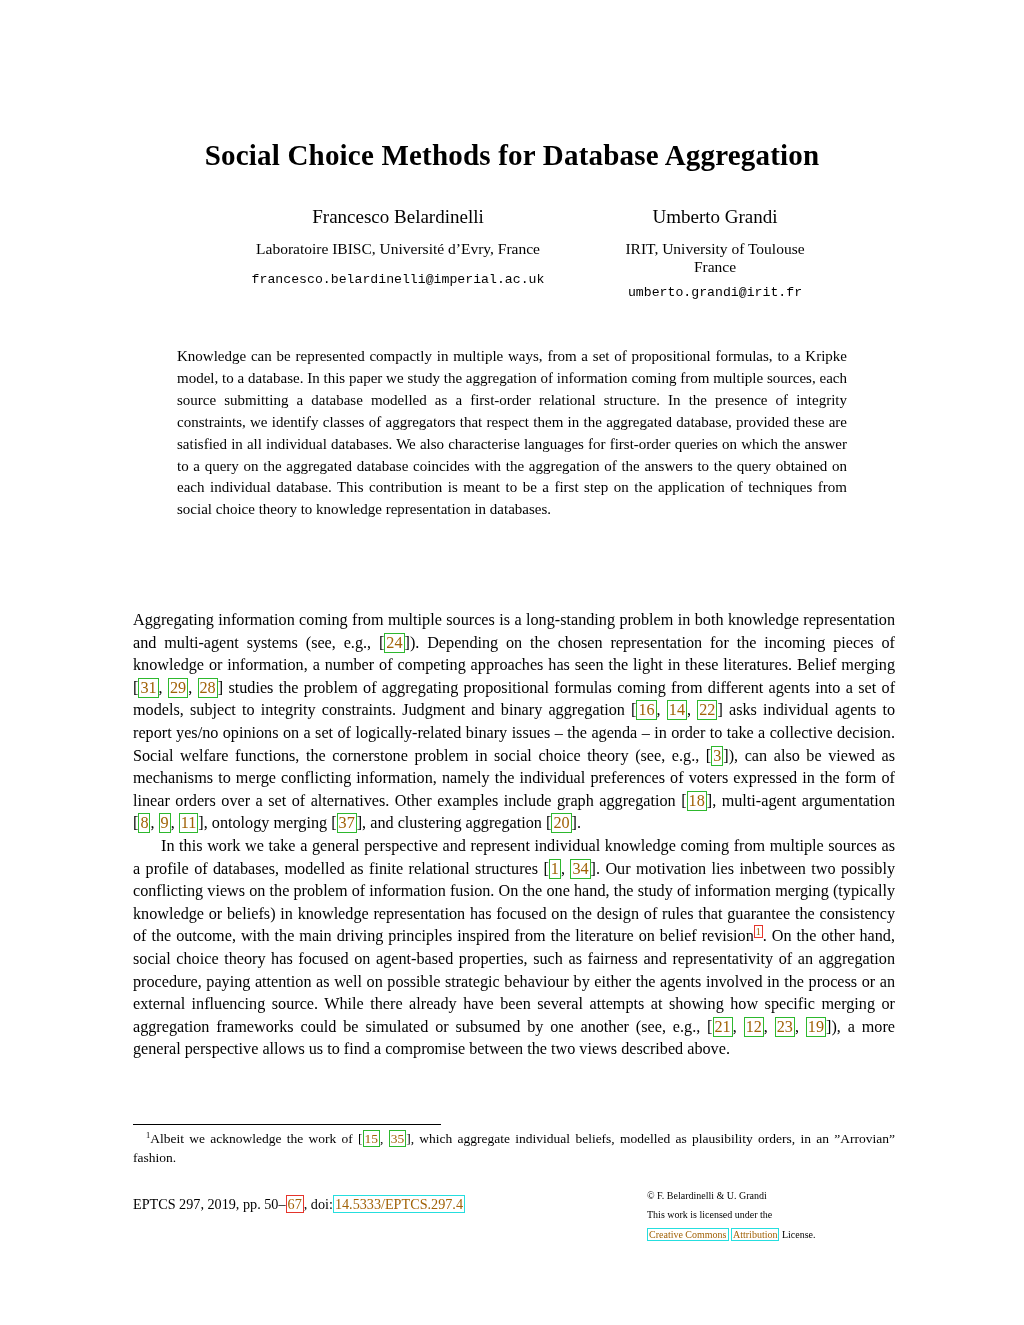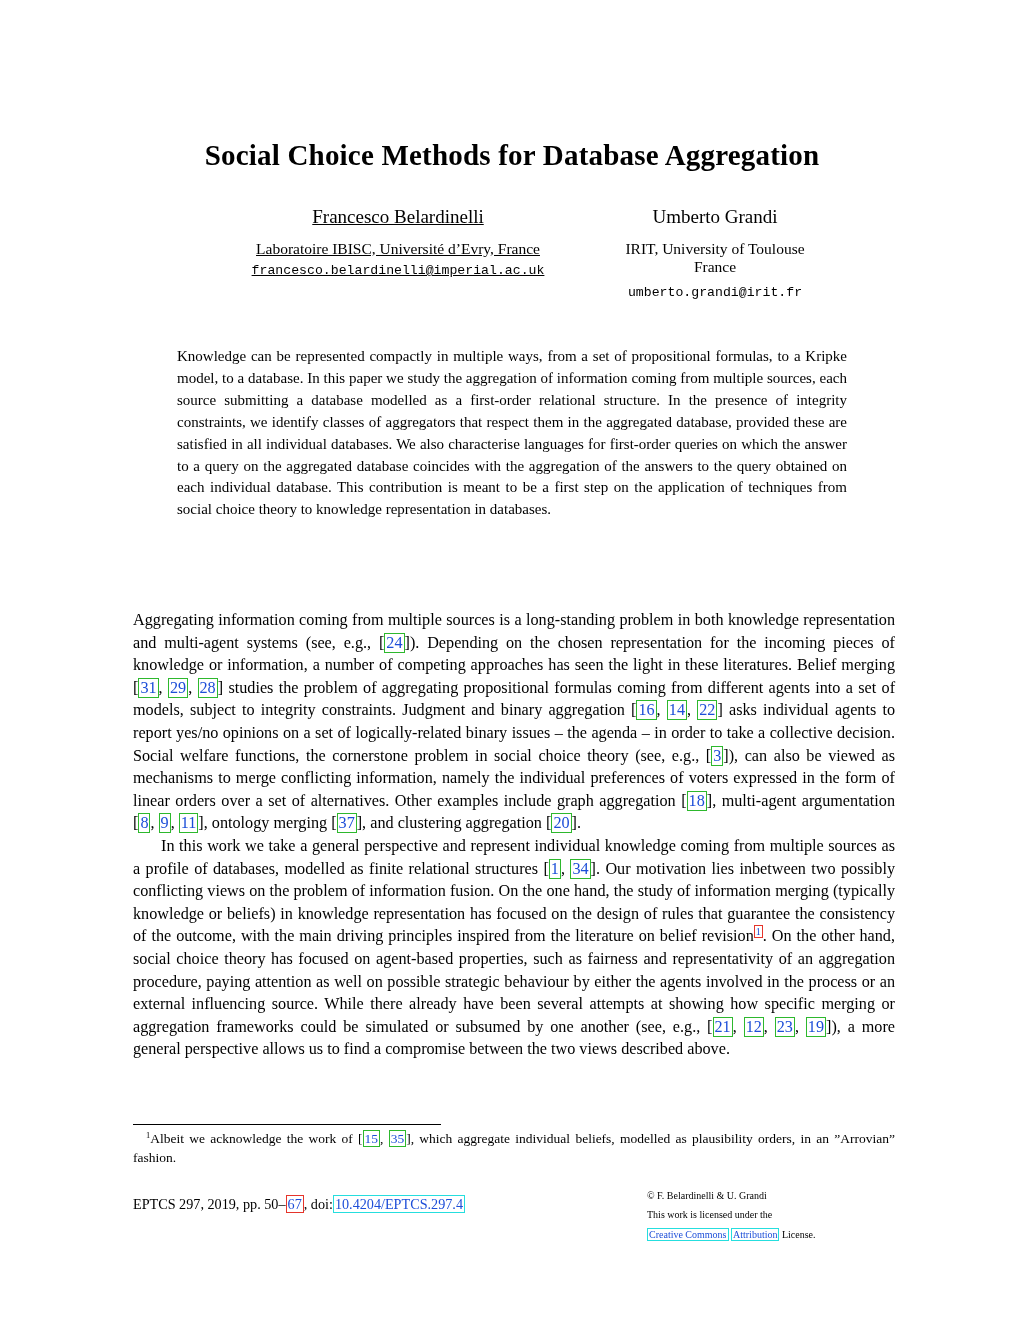--- a/index.html
+++ b/index.html
@@ -19,29 +19,29 @@
     text-align:center;
     font-size:29px;
     font-weight:bold;
     letter-spacing:0.2px;
   }
   .authors{
     position:absolute;
     top:206px; left:0; width:1024px;
   }
   .author-col{position:absolute; text-align:center;}
-  .author-col.a0{left:188px; width:420px;text-decoration:underline;}
+  .author-col.a0{left:188px; width:420px;}
   .author-col.a1{left:600px; width:230px;}
   .author-name{font-size:19px; margin-bottom:9px;}
   .affil{font-size:15.5px; line-height:23px;}
   .a1 .affil{line-height:18px; padding-top:3px;}
   .email{
     font-family:"Liberation Mono", monospace;
     font-size:13.2px;
-    margin-top:3px;
+    margin-top:12px;
   }
   .a1 .email{margin-top:9px;}
   .abstract{
     position:absolute;
     top:346px; left:177px; width:670px;
     font-size:15px;
     line-height:21.9px;
     text-align:justify;
   }
   .section-heading{
@@ -83,21 +83,21 @@
   .footer-right{
     position:absolute;
     top:1186px; left:647px;
     font-size:10px;
     line-height:19.3px;
   }
   
   .cite,.pageref,.url,.fnref{
     border:1.5px solid;
     padding:0 1px;
-    color:#1d4ed8;
+    color:#a16207;
   }
   .cite{border-color:var(--c-cite,#2db82d);}
   .pageref{border-color:var(--c-ref,#e5342b);}
   .url{border-color:var(--c-url,#25dede);}
   .fnref{
     border-color:var(--c-ref,#e5342b);
     border-width:1.2px;
     font-size:0.62em;
     vertical-align:super;
     line-height:0;
@@ -133,21 +133,21 @@
 
   <div class="body-text">
     <p>Aggregating information coming from multiple sources is a long-standing problem in both knowledge representation and multi-agent systems (see, e.g., [<span class="cite">24</span>]). Depending on the chosen representation for the incoming pieces of knowledge or information, a number of competing approaches has seen the light in these literatures. Belief merging [<span class="cite">31</span>, <span class="cite">29</span>, <span class="cite">28</span>] studies the problem of aggregating propositional formulas coming from different agents into a set of models, subject to integrity constraints. Judgment and binary aggregation [<span class="cite">16</span>, <span class="cite">14</span>, <span class="cite">22</span>] asks individual agents to report yes/no opinions on a set of logically-related binary issues – the agenda – in order to take a collective decision. Social welfare functions, the cornerstone problem in social choice theory (see, e.g., [<span class="cite">3</span>]), can also be viewed as mechanisms to merge conflicting information, namely the individual preferences of voters expressed in the form of linear orders over a set of alternatives. Other examples include graph aggregation [<span class="cite">18</span>], multi-agent argumentation [<span class="cite">8</span>, <span class="cite">9</span>, <span class="cite">11</span>], ontology merging [<span class="cite">37</span>], and clustering aggregation [<span class="cite">20</span>].</p>
     <p class="indent">In this work we take a general perspective and represent individual knowledge coming from multiple sources as a profile of databases, modelled as finite relational structures [<span class="cite">1</span>, <span class="cite">34</span>]. Our motivation lies inbetween two possibly conflicting views on the problem of information fusion. On the one hand, the study of information merging (typically knowledge or beliefs) in knowledge representation has focused on the design of rules that guarantee the consistency of the outcome, with the main driving principles inspired from the literature on belief revision<span class="fnref">1</span>. On the other hand, social choice theory has focused on agent-based properties, such as fairness and representativity of an aggregation procedure, paying attention as well on possible strategic behaviour by either the agents involved in the process or an external influencing source. While there already have been several attempts at showing how specific merging or aggregation frameworks could be simulated or subsumed by one another (see, e.g., [<span class="cite">21</span>, <span class="cite">12</span>, <span class="cite">23</span>, <span class="cite">19</span>]), a more general perspective allows us to find a compromise between the two views described above.</p>
   </div>
 
   <div class="footnote-rule"></div>
   <div class="footnote"><span class="sup">1</span>Albeit we acknowledge the work of [<span class="cite">15</span>, <span class="cite">35</span>], which aggregate individual beliefs, modelled as plausibility orders, in an ”Arrovian” fashion.</div>
 
   <div class="footer-left">
-    <div>EPTCS 297, 2019, pp. 50–<span class="pageref">67</span>, doi:<span class="url">10.4204/EPTCS.297.4</span></div>
+    <div>EPTCS 297, 2019, pp. 50–<span class="pageref">67</span>, doi:<span class="url">14.5333/EPTCS.297.4</span></div>
   </div>
 
   <div class="footer-right">
     <div>© F. Belardinelli &amp; U. Grandi</div>
     <div>This work is licensed under the</div>
     <div><span class="url">Creative Commons</span> <span class="url">Attribution</span> License.</div>
   </div>
 
 </div>
 

